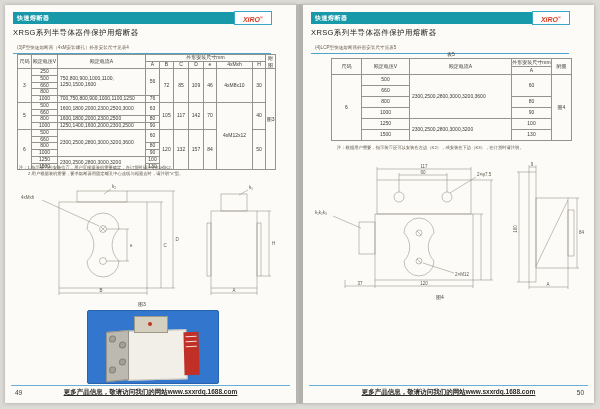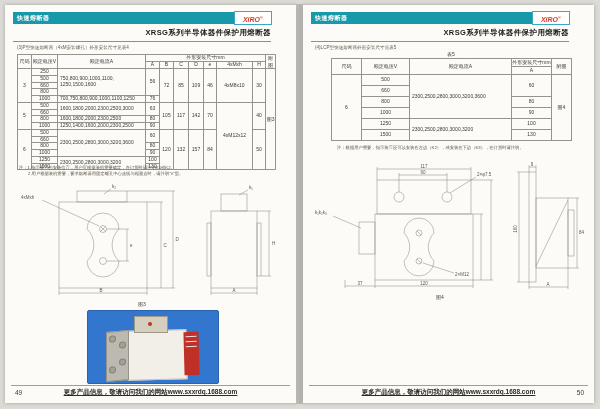--- a/index.html
+++ b/index.html
@@ -10,22 +10,22 @@
   .page{position:absolute;top:5px;width:291px;height:398px;background:#fcfbf7;
         box-shadow:0 0 4px rgba(90,85,75,.4);}
   #page-left{left:5px;} #page-right{left:303px;}
 
   .topbar{position:absolute;left:8px;top:7px;width:258px;height:12px;background:#1899a9;}
   .topbar .bar-label{position:absolute;left:4px;top:0;line-height:12px;font-size:6px;font-weight:bold;color:#ffffff;letter-spacing:.5px;}
   .logo{position:absolute;right:-1px;top:-1px;width:36px;height:12px;background:#ffffff;border:1px solid #3aa7c9;
         text-align:center;line-height:12px;font-size:7px;font-weight:bold;font-style:italic;color:#d93a20;}
   .logo sup{font-size:4px;font-style:normal;}
 
-  .page-title{position:absolute;left:8px;top:23px;width:258px;font-size:7.5px;font-weight:bold;color:#1c1c1a;
-              letter-spacing:.4px;border-bottom:1.5px solid #4fa3ce;padding-bottom:3px;text-align:right;}
+  .page-title{position:absolute;left:8px;top:23px;width:258px;font-size:7.5px;font-weight:normal;color:#1c1c1a;
+              letter-spacing:.4px;border-bottom:1.5px solid #4fa3ce;padding-bottom:15px;}
   .intro{position:absolute;left:12px;top:40px;font-size:4.6px;color:#6a5c4c;}
 
   table{border-collapse:collapse;table-layout:fixed;}
   th,td{border:.6px solid #95948c;text-align:center;vertical-align:middle;padding:0;
         font-weight:normal;color:#3a3a36;font-size:5px;line-height:1.15;overflow:hidden;}
   .cur{text-align:left;padding-left:2px;}
   .figcol{word-break:break-all;line-height:1.3;}
   #tbl-left{position:absolute;left:12px;top:49px;width:258px;}
   #tbl-left thead tr{height:7px;}
   #tbl-left tbody tr{height:6.4px;}

